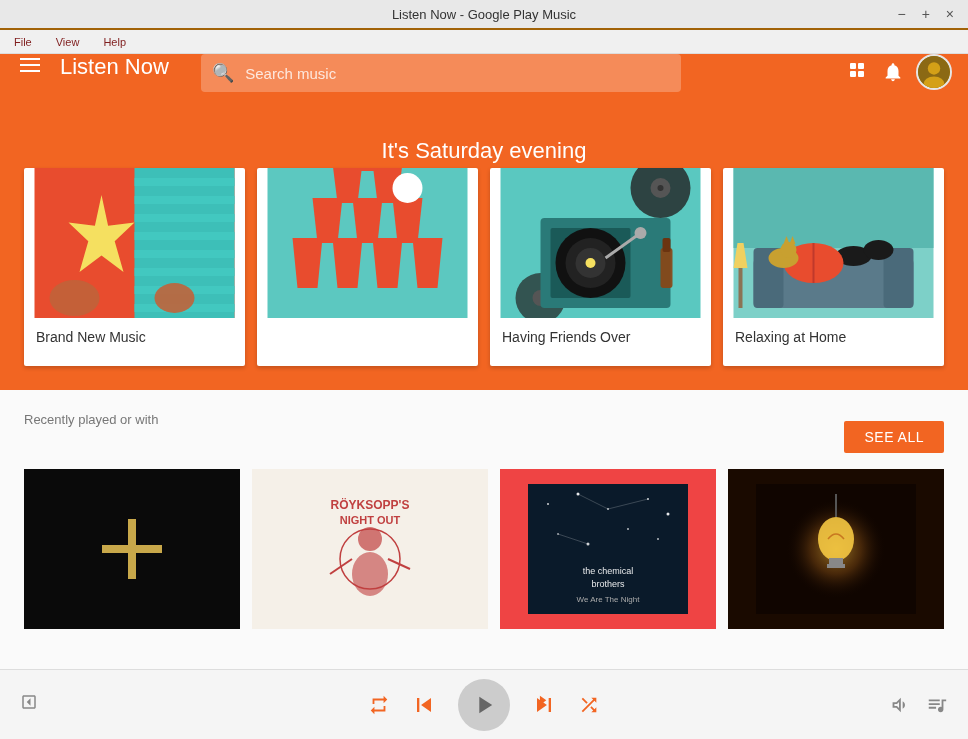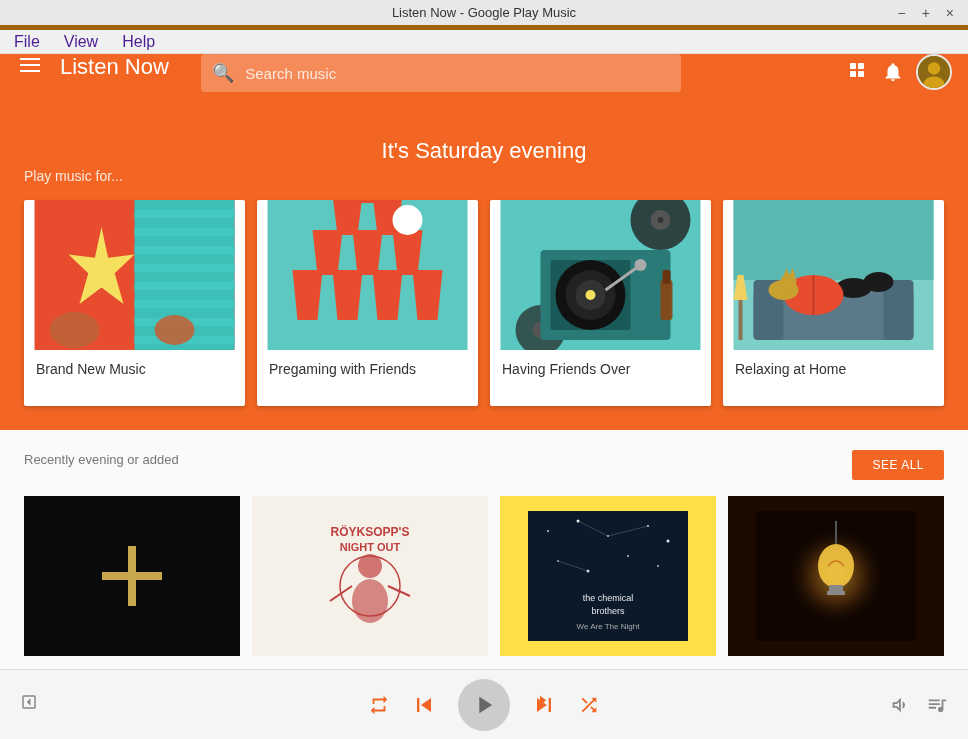--- a/index.html
+++ b/index.html
@@ -8,21 +8,21 @@
     
     .title-bar {
       background: #e8e8e8;
       height: 30px;
       display: flex;
       align-items: center;
       justify-content: center;
       position: relative;
       font-size: 13px;
       color: #333;
-      border-bottom: 5px solid #a16207;
+      border-bottom: 2px solid #a16207;
     }
     .title-bar-controls {
       position: absolute;
       right: 10px;
       display: flex;
       gap: 8px;
     }
     .title-bar-btn {
       background: none;
       border: none;
@@ -36,22 +36,22 @@
     .menu-bar {
       background: #f0f0f0;
       height: 24px;
       display: flex;
       align-items: center;
       padding: 0 10px;
       gap: 16px;
       border-bottom: 1px solid #ddd;
     }
     .menu-item {
-      font-size: 16px;
-      color: #4c1d95;
+      font-size: 11px;
+      color: #7f1d1d;
       cursor: pointer;
       padding: 2px 4px;
     }
 
     
     .app-header {
       background: #f26522;
       height: 64px;
       display: flex;
       align-items: flex-start;
@@ -175,21 +175,21 @@
       overflow: hidden;
       cursor: pointer;
       box-shadow: 0 2px 4px rgba(0,0,0,0.2);
     }
     .card-image {
       width: 100%;
       height: 150px;
       overflow: hidden;
     }
     .card-label {
-      padding: 10px 12px 26px;
+      padding: 10px 12px 18px;
       font-size: 14px;
       color: #333;
       font-weight: 400;
       line-height: 1.4;
     }
 
     
     .recent-section {
       padding: 20px 24px;
       background: #fafafa;
@@ -208,26 +208,26 @@
     .recent-subtitle {
       font-size: 13px;
       color: #777;
       margin-top: 2px;
     }
     .see-all-btn {
       background: #f26522;
       color: white;
       border: none;
       padding: 8px 20px;
-      font-size: 12px;
+      font-size: 14px;
       cursor: pointer;
       border-radius: 2px;
       font-weight: 500;
       letter-spacing: 0.5px;
-      margin-top: 0;
+      margin-top: 11px;
     }
 
     .album-cards {
       display: flex;
       gap: 12px;
     }
     .album-card {
       flex: 1;
       background: #111;
       height: 160px;
@@ -272,21 +272,21 @@
       background: #f5f0e8;
       display: flex;
       flex-direction: column;
       align-items: center;
       justify-content: center;
       padding: 10px;
     }
 
     
     .album-3 {
-      background: #fde047;
+      background: #ef4444;
       display: flex;
       align-items: center;
       justify-content: center;
     }
 
     
     .album-4 {
       background: #1a0a00;
       display: flex;
       align-items: center;
@@ -409,21 +409,20 @@
         </svg>
       </div>
     </div>
   </div>
 </div>
 
 <div class="main-content">
 
   <div class="saturday-section">
     <div class="saturday-title">It's Saturday evening</div>
-    <div class="saturday-subtitle">Play music for...</div>
 
     <div class="playlist-cards">
 
       <div class="playlist-card">
         <div class="card-image">
           <svg class="card-svg" viewBox="0 0 200 150" xmlns="http://www.w3.org/2000/svg">
             <rect width="200" height="150" fill="#e84c2e"></rect>
 
             <rect x="100" y="0" width="100" height="150" fill="#3dbfb8"></rect>
             <rect x="100" y="10" width="100" height="8" fill="#42c8c0"></rect>
@@ -468,21 +467,20 @@
               <polygon points="45,0 75,0 70,40 50,40" fill="#e84c2e"></polygon>
             </g>
 
             <g transform="translate(80,-35)">
               <polygon points="5,0 35,0 30,38 10,38" fill="#e84c2e"></polygon>
             </g>
 
             <circle cx="140" cy="20" r="15" fill="white"></circle>
           </svg>
         </div>
-        <div class="card-label">Pregaming with Friends</div>
       </div>
 
       <div class="playlist-card">
         <div class="card-image">
           <svg class="card-svg" viewBox="0 0 200 150" xmlns="http://www.w3.org/2000/svg">
             <rect width="200" height="150" fill="#5ac8c0"></rect>
 
             <circle cx="160" cy="20" r="30" fill="#222" opacity="0.8"></circle>
             <circle cx="160" cy="20" r="10" fill="#555"></circle>
             <circle cx="160" cy="20" r="3" fill="#333"></circle>
@@ -535,21 +533,21 @@
         </div>
         <div class="card-label">Relaxing at Home</div>
       </div>
 
     </div>
   </div>
 
   <div class="recent-section">
     <div class="recent-header">
       <div>
-        <div class="recent-subtitle">Recently evening or added</div>
+        <div class="recent-subtitle">Recently played or with</div>
       </div>
       <button class="see-all-btn">SEE ALL</button>
     </div>
 
     <div class="album-cards">
 
       <div class="album-card album-1">
         <div class="album-1-shape">
           <div class="album-1-h"></div>
           <div class="album-1-v"></div>

